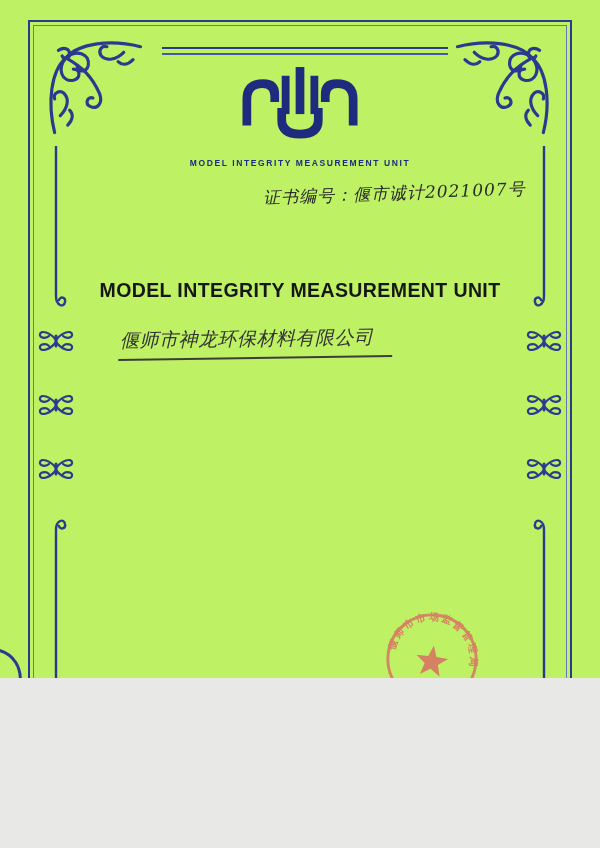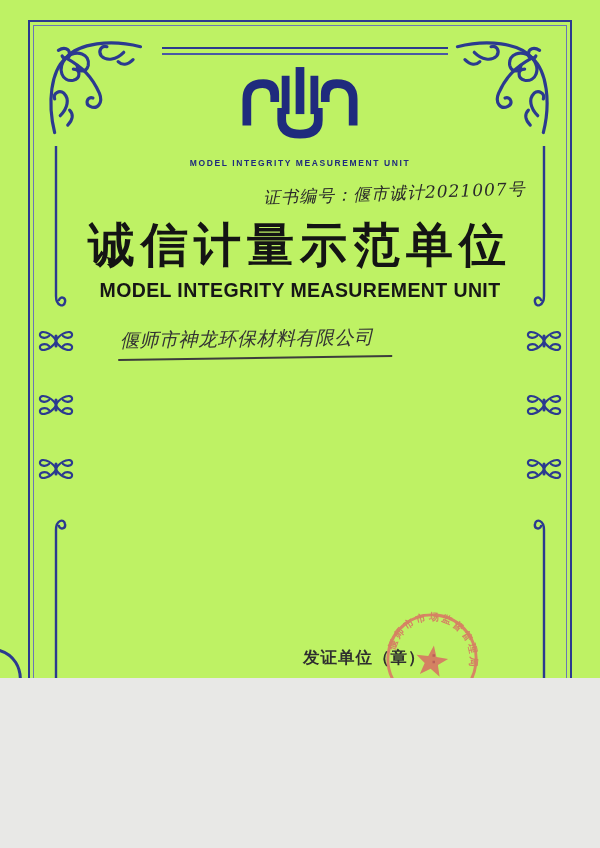--- a/index.html
+++ b/index.html
@@ -125,27 +125,25 @@
         <path d="M136,70 L136,40 Q136,17 112,17 Q94,17 94,34 L94,43 L104,43 L104,36 Q104,27 113,27 Q126,27 126,40 L126,70 Z"></path>
       </g>
     </svg>
   </div>
   <div class="logo-caption">MODEL INTEGRITY MEASUREMENT UNIT</div>
 
   <div class="cert-no">
     <span>证书编号：</span><span>偃市诚计2021007号</span>
   </div>
 
-  <div class="title-zh">诚信计量示范单位</div>
   <div class="title-en">MODEL INTEGRITY MEASUREMENT UNIT</div>
 
   <div class="recipient">偃师市神龙环保材料有限公司</div>
 
 
-  <div class="issuer-label">发证单位（章）：</div>
 
   <svg class="seal" viewBox="0 0 100 100">
     <circle cx="50" cy="50" r="45" fill="none" stroke="#dd6f66" stroke-width="3"></circle>
     <path id="sealArc" d="M 12,58 A 39,39 0 1 1 88,58" fill="none"></path>
     <text font-size="10" fill="#d96a62" letter-spacing="2.5" font-weight="bold">
       <textPath href="#sealArc" startOffset="8%">偃师市市场监督管理局</textPath>
     </text>
     <path d="M 22,74 A 36,36 0 0 0 78,74" fill="none" stroke="#dd8078" stroke-width="2.4" stroke-dasharray="2.5 3.5"></path>
     <path fill="#d96a62" d="M50,36 L54.2,47.4 L66.3,47.8 L56.8,55.2 L60.2,66.8 L50,60 L39.8,66.8 L43.2,55.2 L33.7,47.8 L45.8,47.4 Z"></path>
   </svg>

